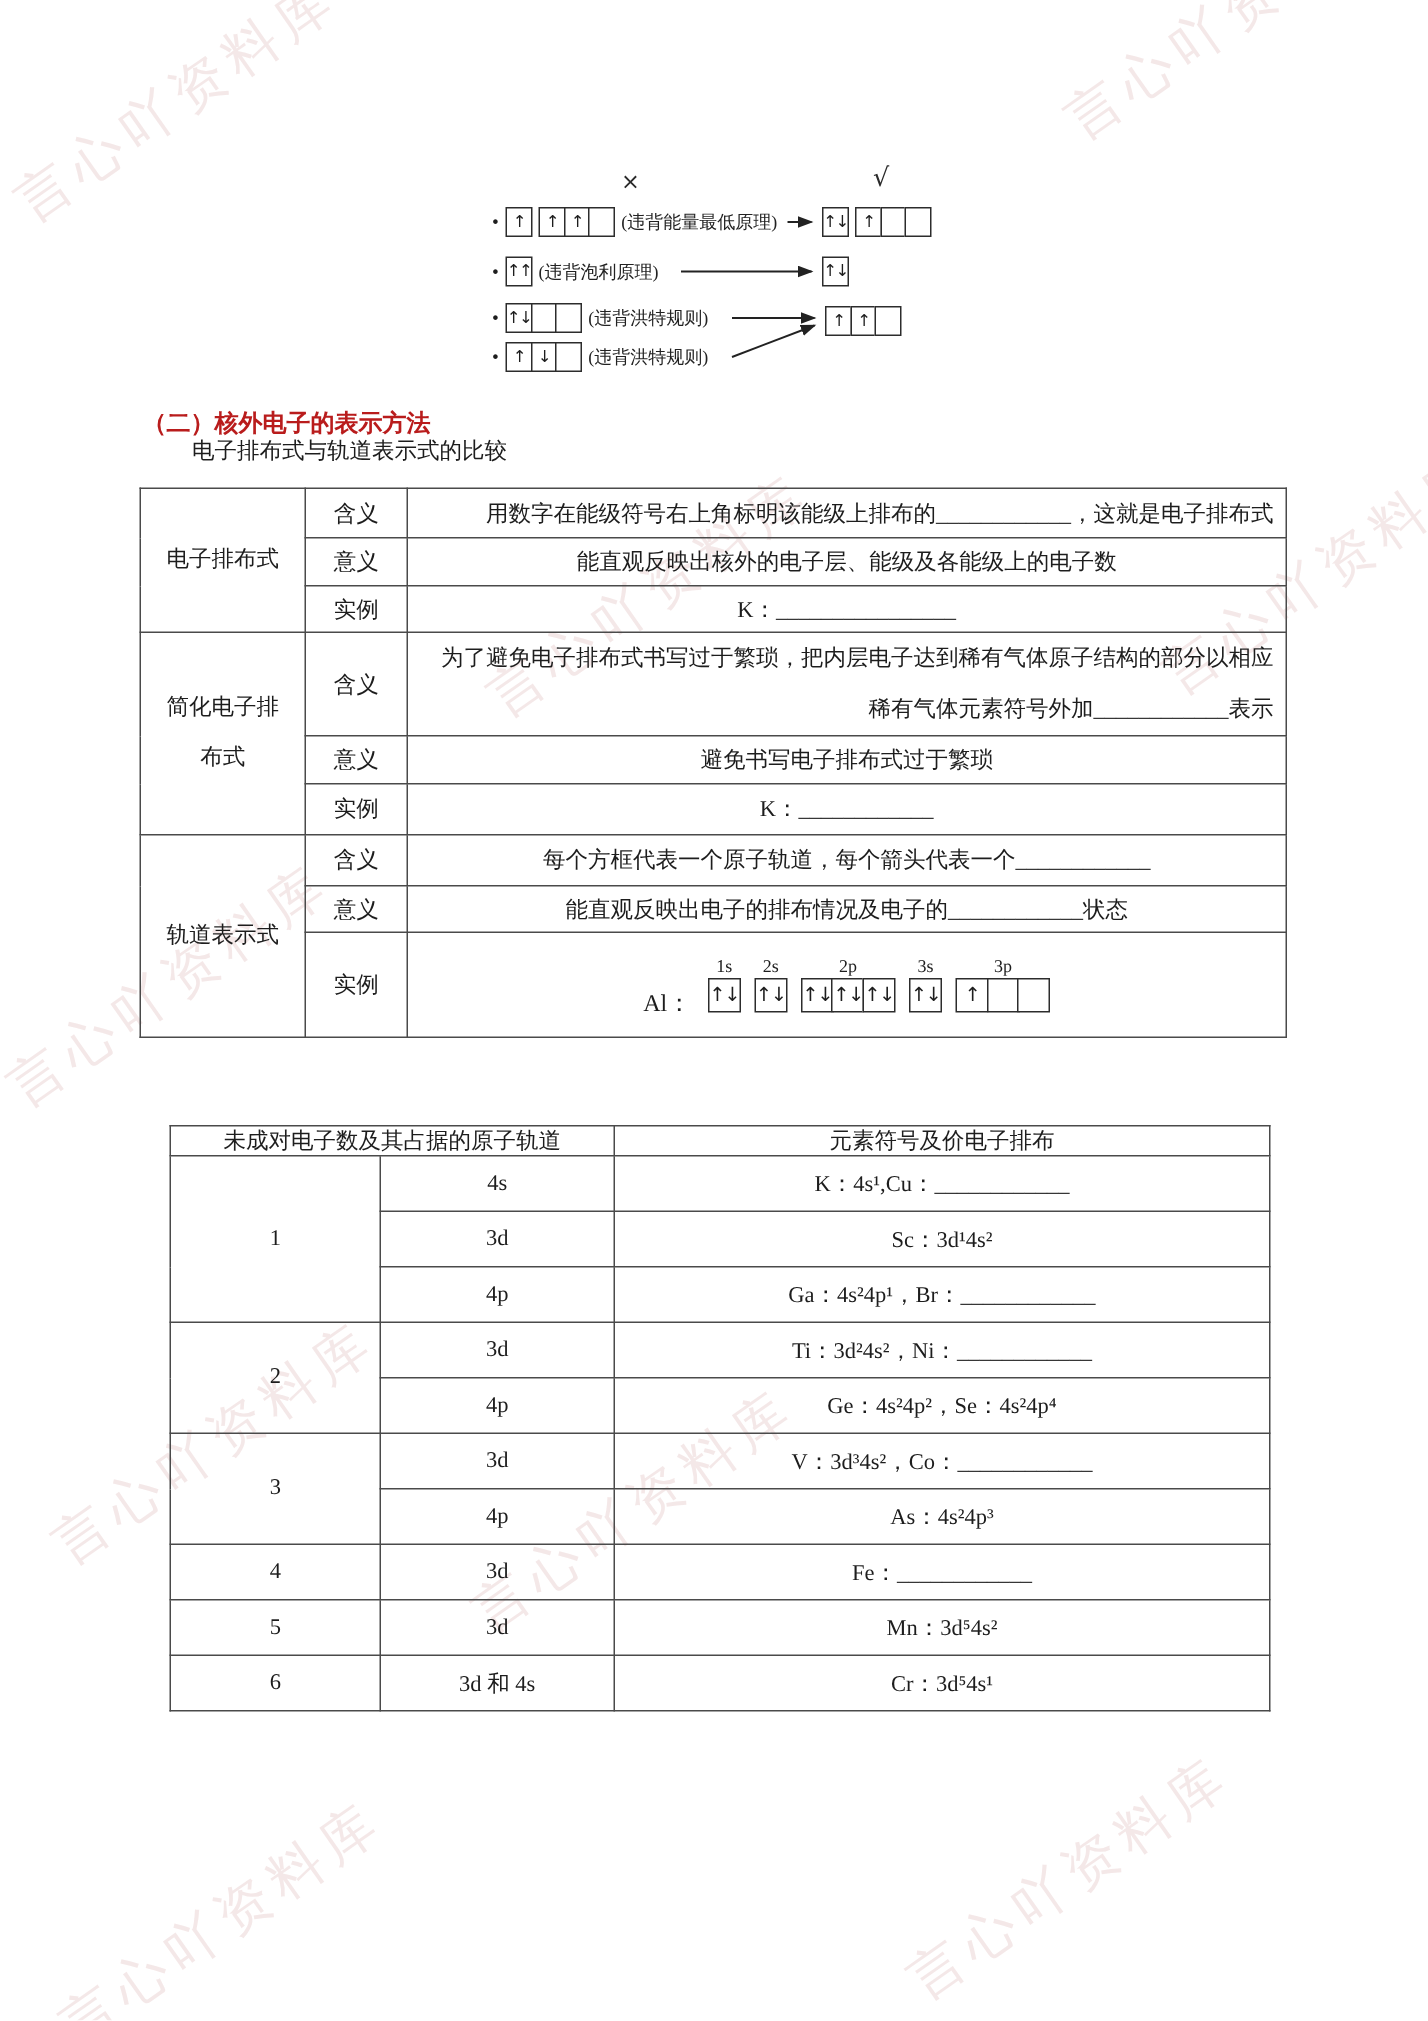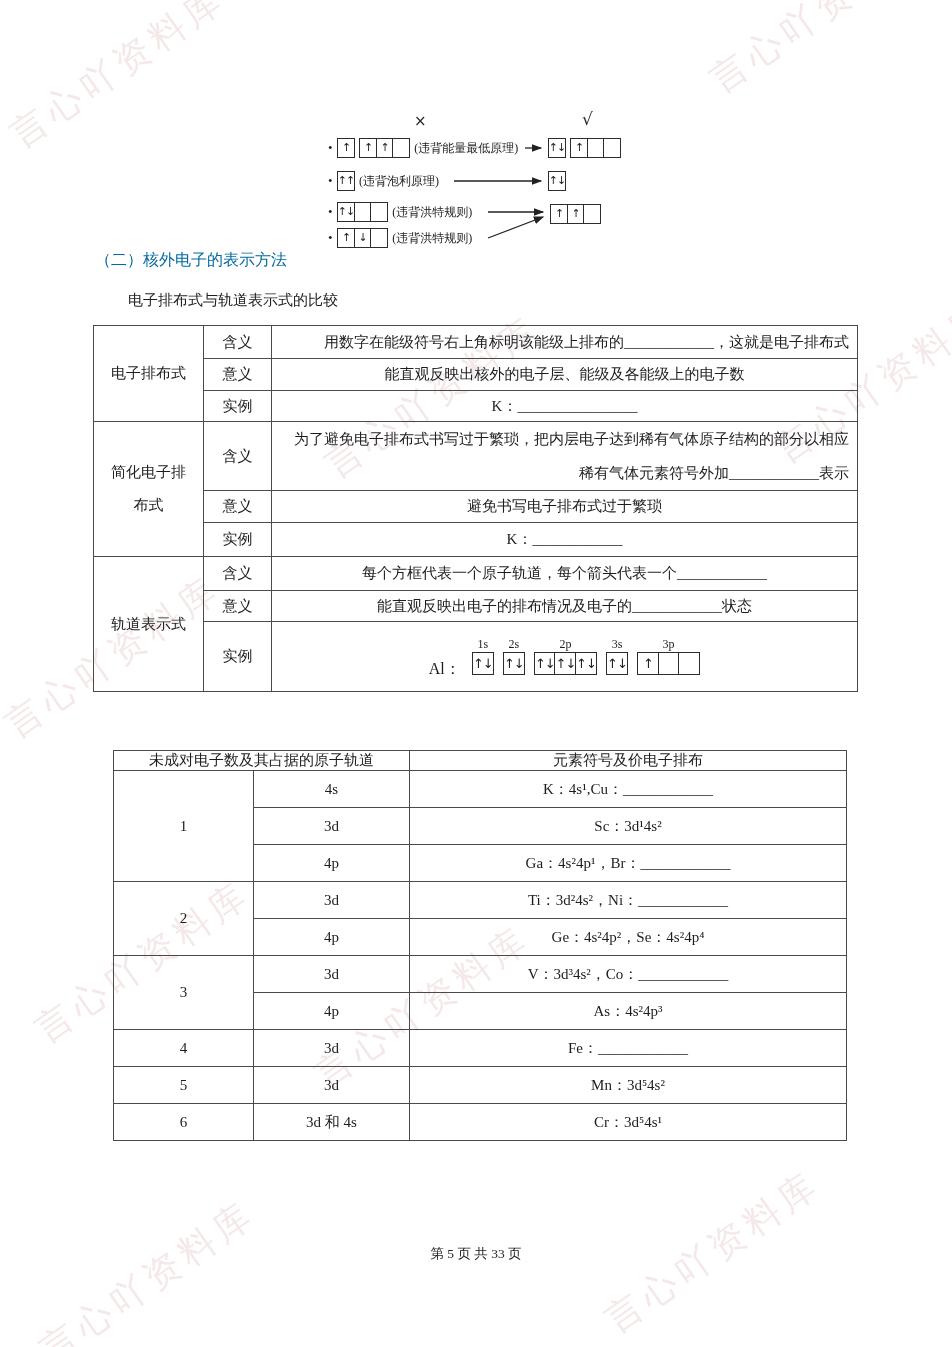--- a/index.html
+++ b/index.html
@@ -33,21 +33,21 @@
     width:18px; height:20px; border:1.4px solid #2c2c2c; background:#fff;
     font-family:"DejaVu Sans",sans-serif; font-size:11px; line-height:1;
     letter-spacing:-1px; padding-bottom:1px;
   }
   .ogrp { display:inline-flex; }
   .ogrp .ob + .ob { margin-left:-1.4px; }
   .gap4 { width:4px; display:inline-block; }
   .d-svg { position:absolute; left:0; top:0; width:312px; height:142px; overflow:visible; }
 
   
-  .sec-heading { position:absolute; left:95px; top:250px; font-size:16px; font-weight:normal; color:#0369a1; z-index:2; }
+  .sec-heading { position:absolute; left:95px; top:272px; font-size:16px; font-weight:bold; color:#b91c1c; z-index:2; }
   .sec-subtitle { position:absolute; left:88px; top:291px; font-size:15px; color:#1d1d1d; z-index:2;margin-left:40px; }
 
   
   table { border-collapse:collapse; table-layout:fixed; background:transparent; z-index:2; }
   td, th { border:1.5px solid #4a4a4a; font-size:15px; font-weight:normal;
            text-align:center; vertical-align:middle; padding:0 8px; color:#1d1d1d; }
   .t1 { position:absolute; left:93px; top:325px; width:765px; }
   .t2 { position:absolute; left:113px; top:750px; width:734px; }
   td.cell-left { text-align:right; }
   .grp-name { white-space:pre-line; line-height:33px; }
@@ -303,15 +303,14 @@
         <td>Mn：3d⁵4s²</td>
       </tr>
       <tr style="height:37px;">
         <td>6</td>
         <td>3d 和 4s</td>
         <td>Cr：3d⁵4s¹</td>
       </tr>
     </tbody>
   </table>
 
-  <div class="footer">第 5 页 共 33 页</div>
 
 </div>
 
 </body></html>

